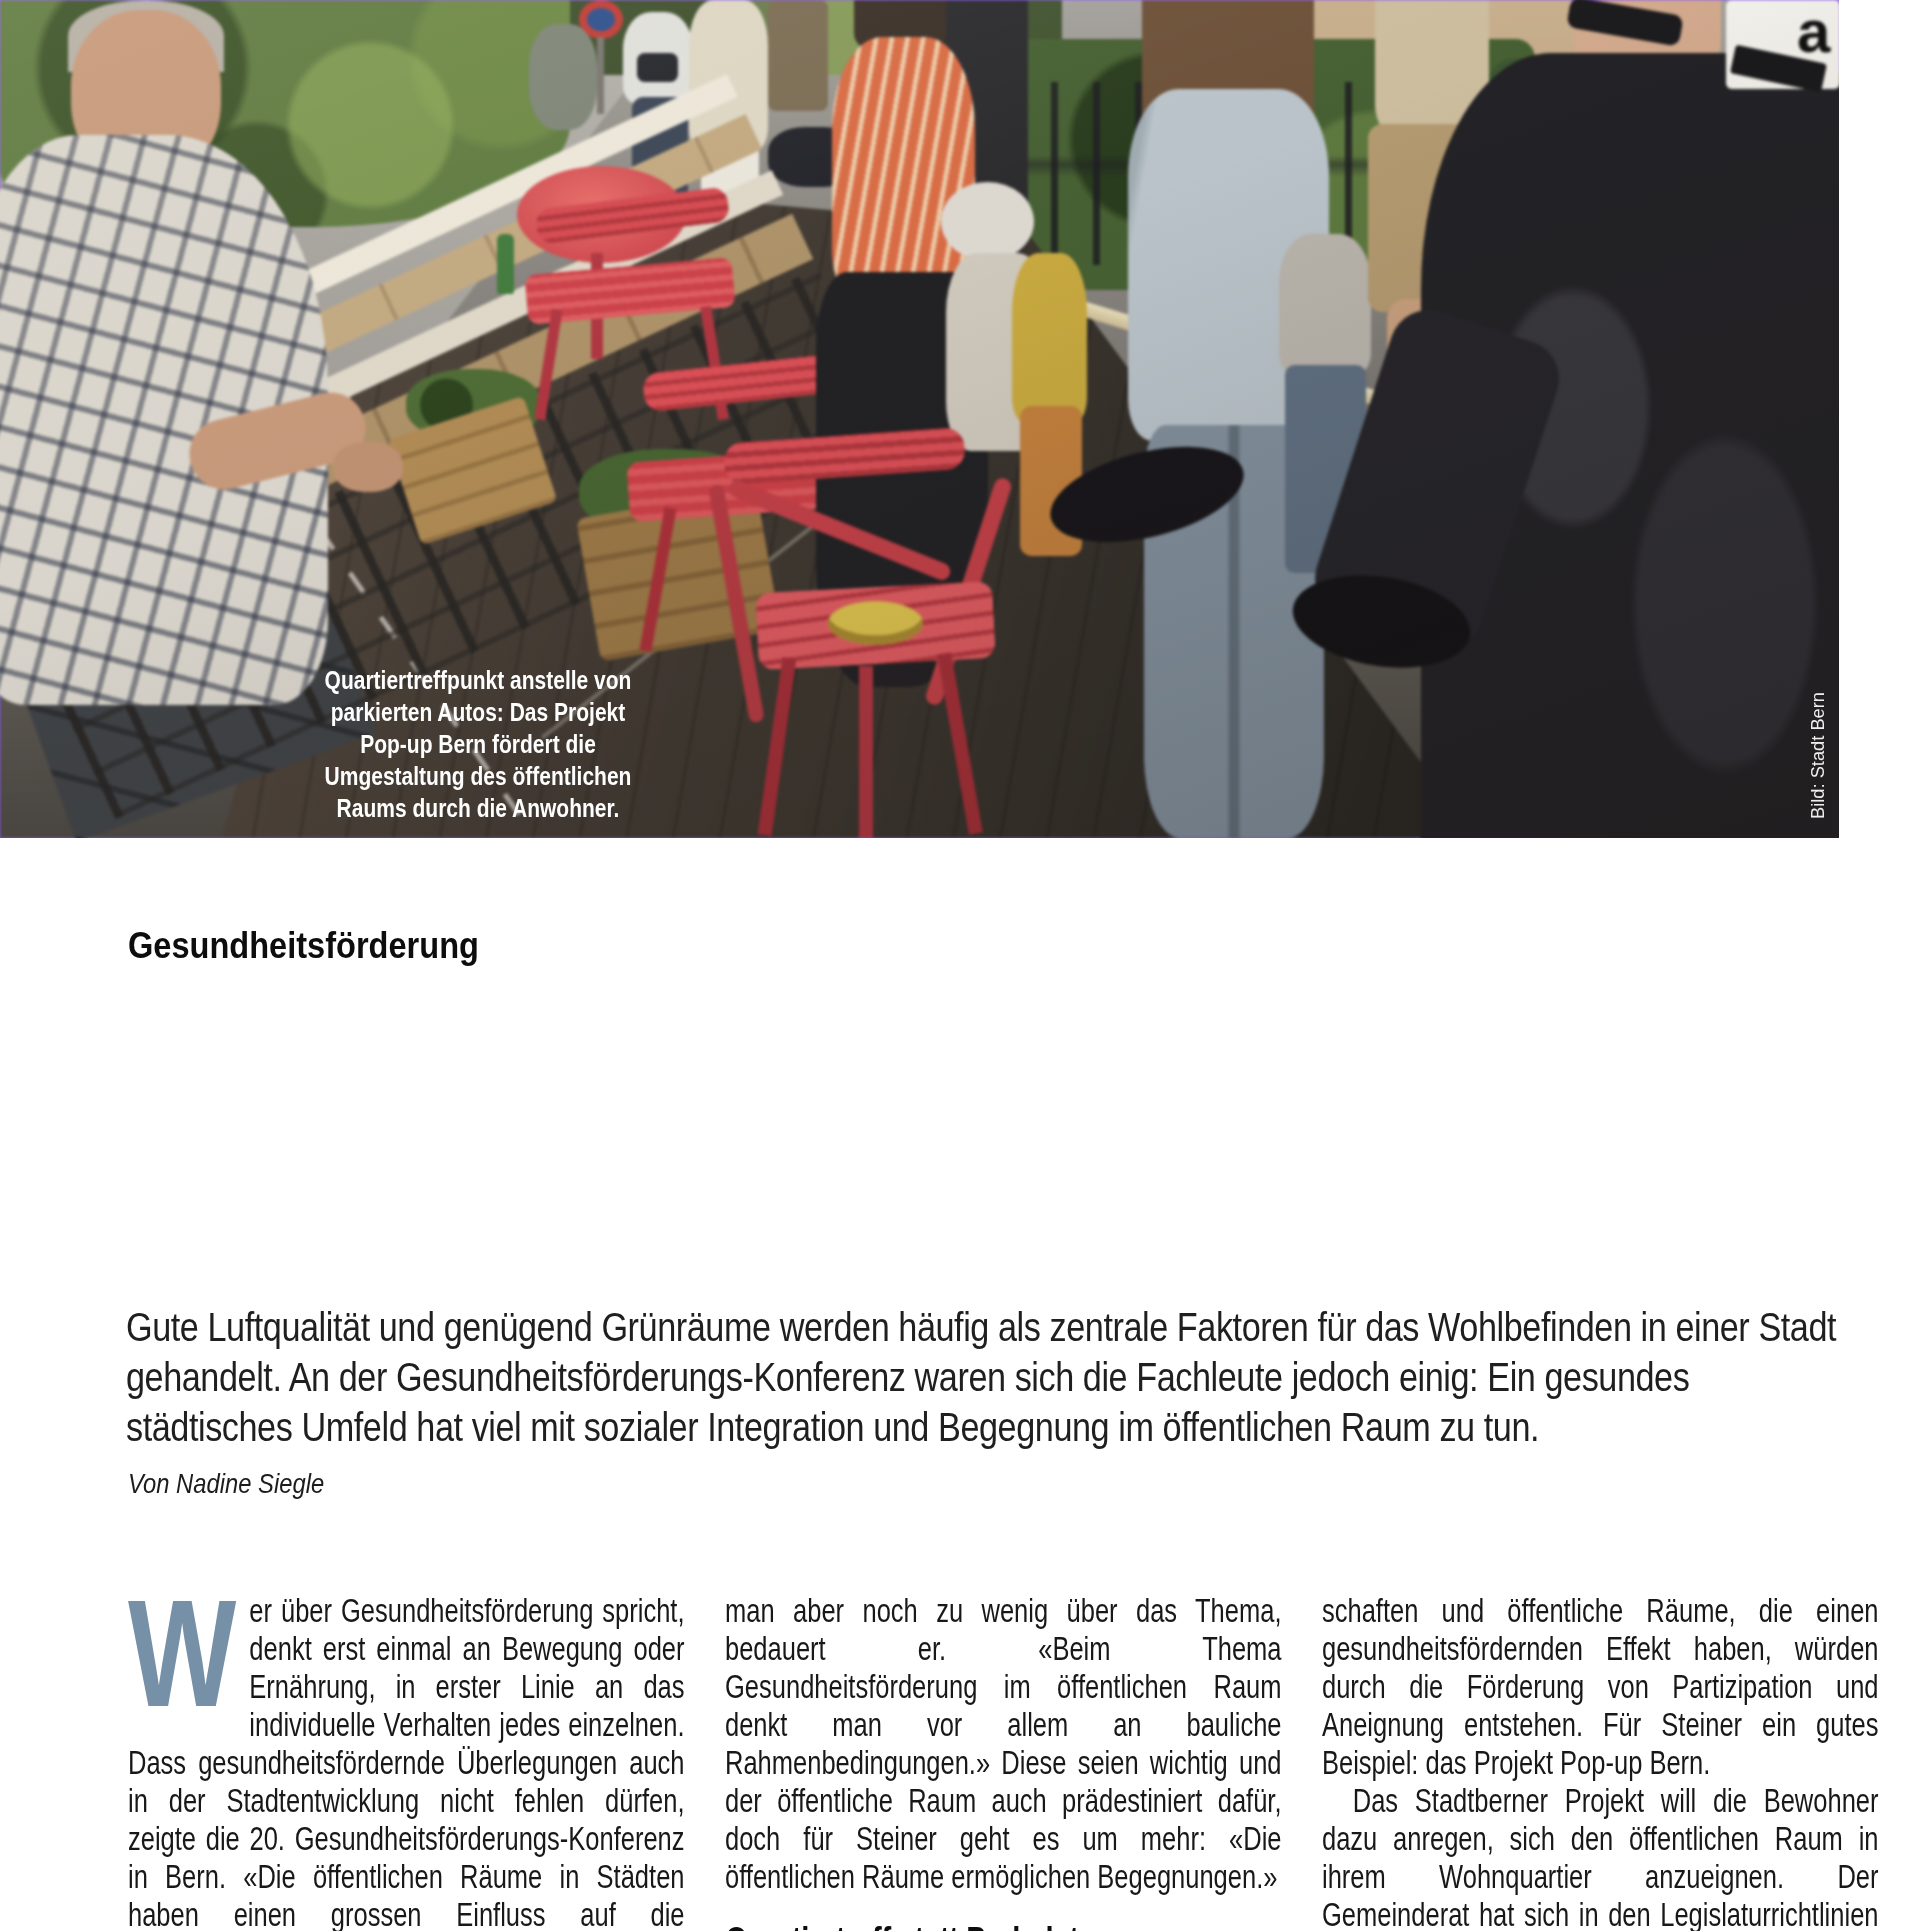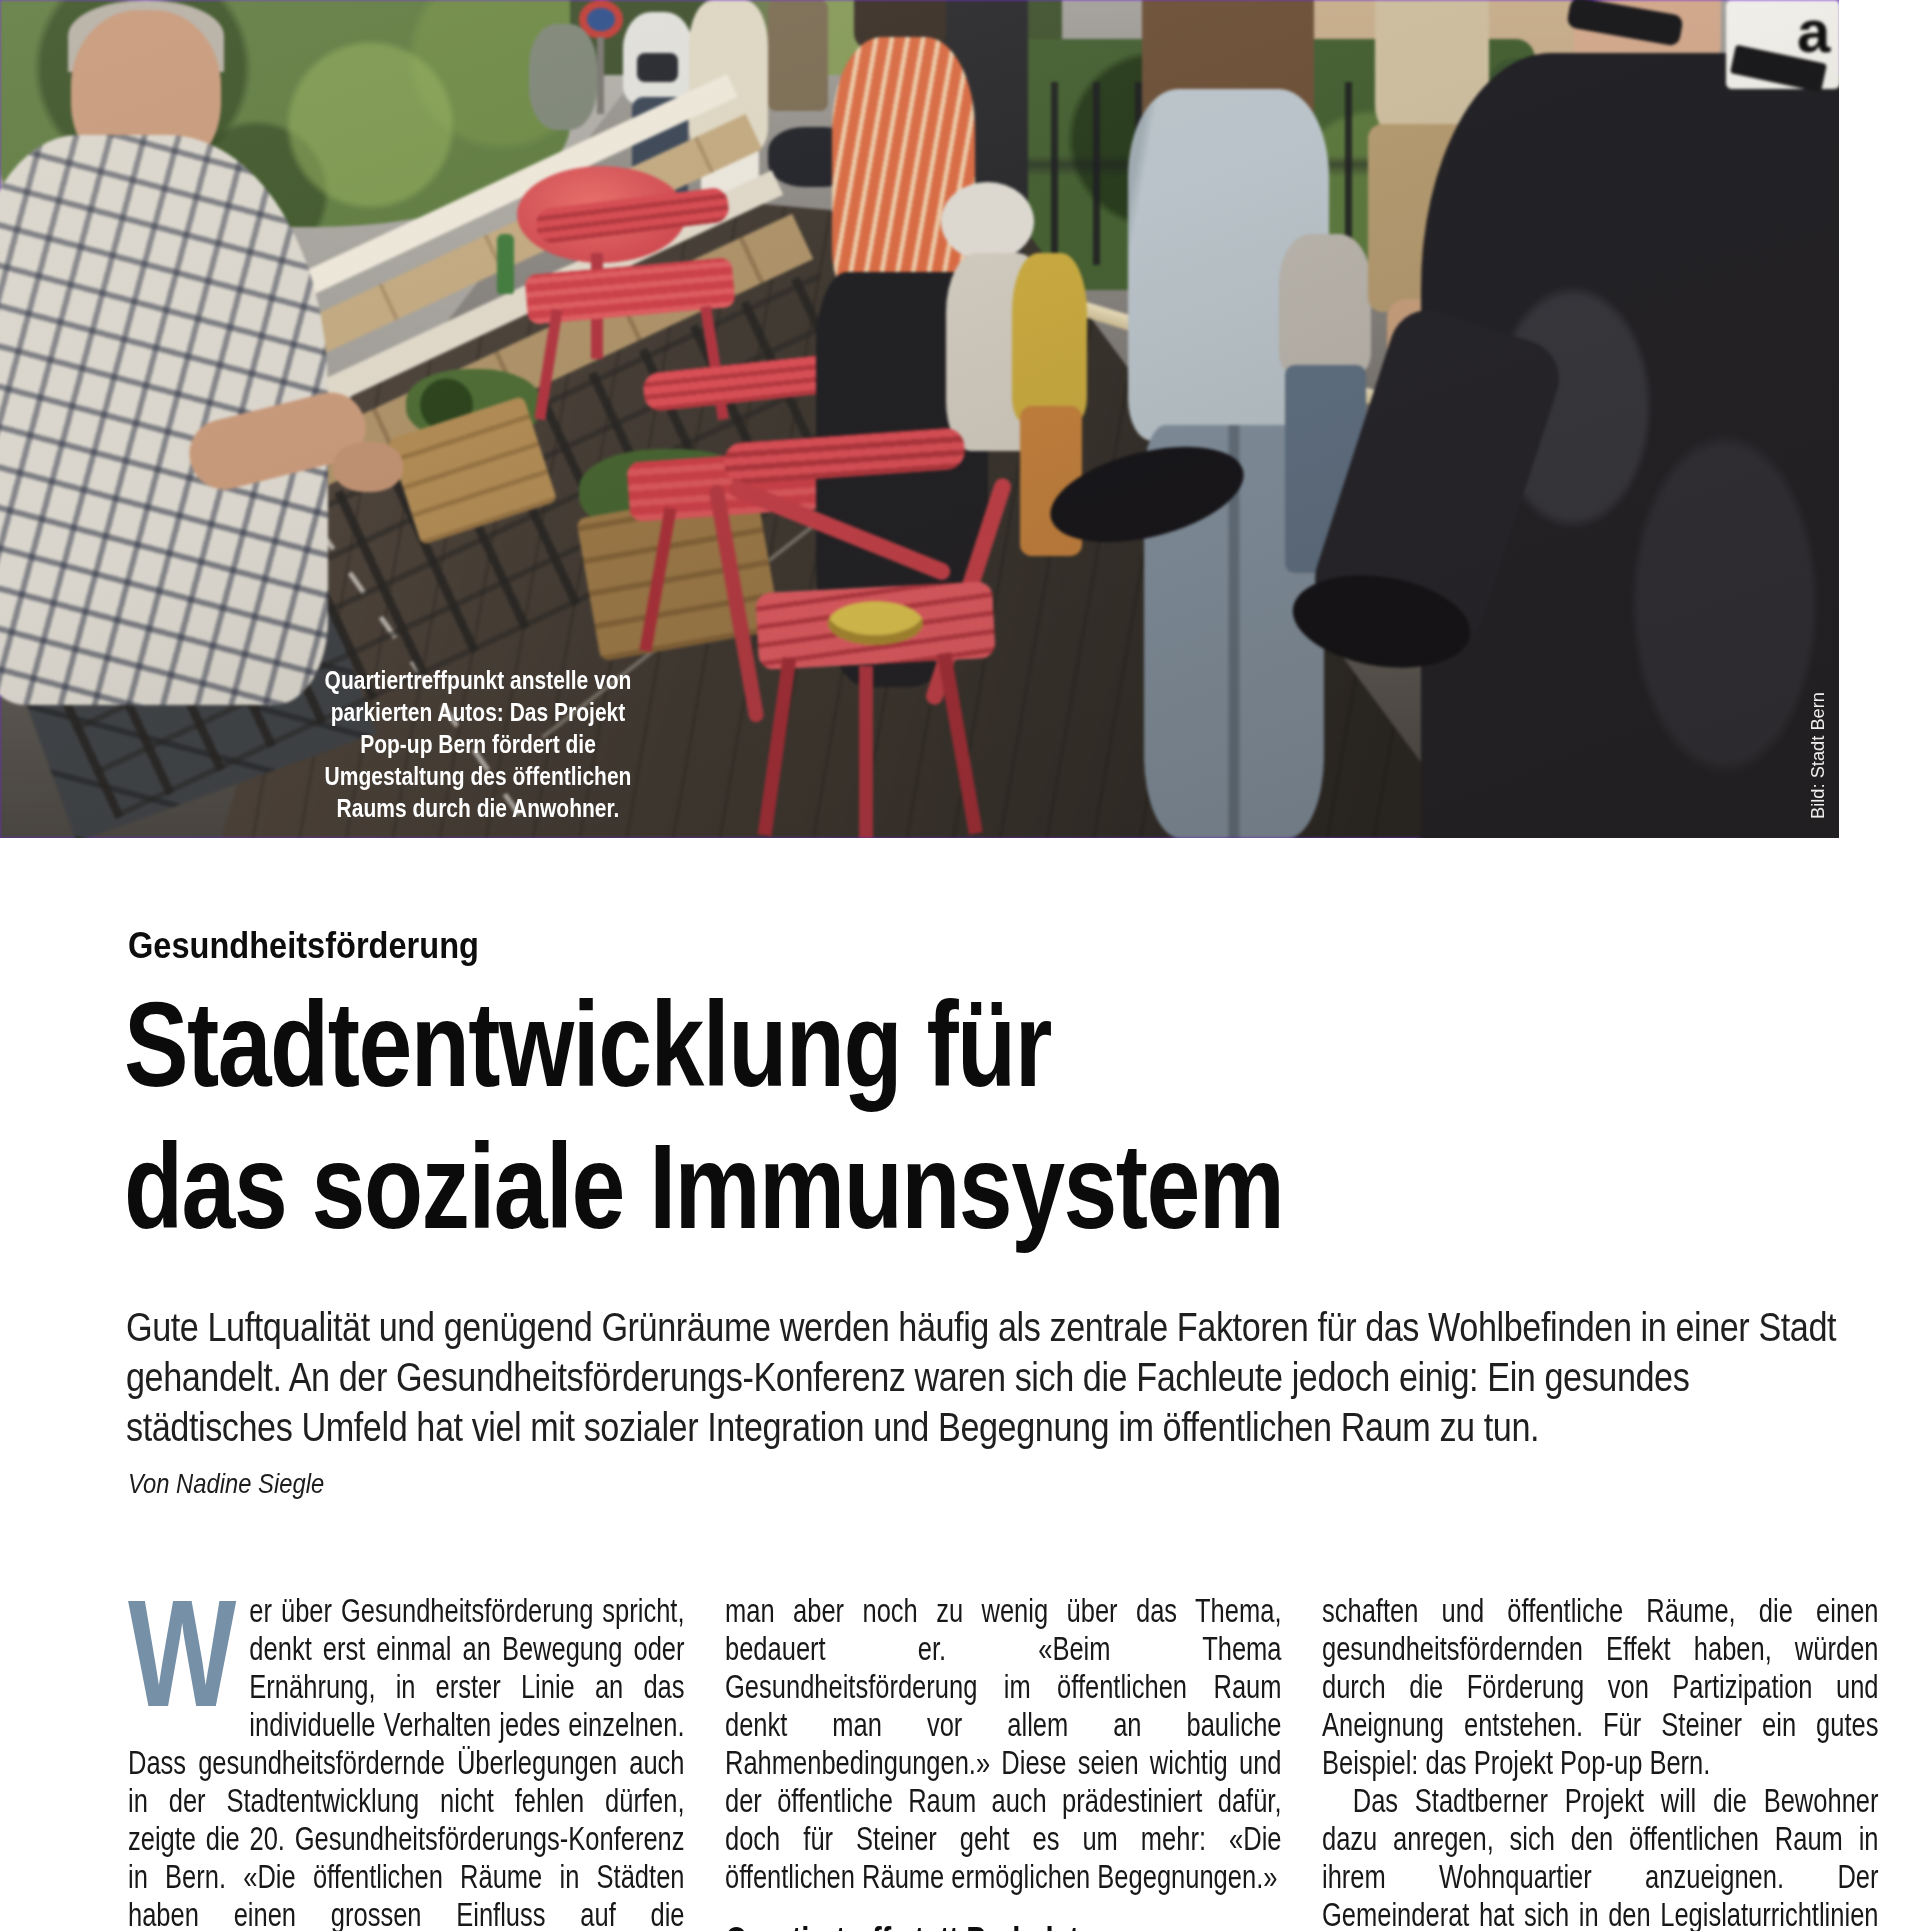--- a/index.html
+++ b/index.html
@@ -1,19 +1,19 @@
 <!DOCTYPE html>
 <html lang="de"><head>
 <meta charset="utf-8">
 <style>
   html,body{margin:0;padding:0;background:#ffffff;}
   .page{position:relative;width:1931px;height:1931px;background:#fff;overflow:hidden;
         font-family:"Liberation Sans","DejaVu Sans",sans-serif;color:#161616;}
   
-  .photo{position:absolute;left:0;top:0;width:1839px;height:838px;overflow:hidden;background:#6d28d9;}
+  .photo{position:absolute;left:0;top:0;width:1839px;height:838px;overflow:hidden;background:#8b5cf6;}
   .art{position:absolute;inset:0;filter:blur(1.7px) saturate(.96);}
   .art > div{position:absolute;}
   .photo-overlay{position:absolute;inset:0;
      background:linear-gradient(160deg,rgba(255,243,224,.10) 0%,rgba(0,0,0,0) 40%,rgba(25,18,12,.22) 100%);}
   .caption{position:absolute;left:256px;top:664px;width:444px;text-align:center;
      color:#fff;font-weight:bold;font-size:25px;line-height:32px;
      transform:scaleX(.84);transform-origin:50% 0;z-index:5;}
   .credit{position:absolute;left:1807px;top:819px;transform:rotate(-90deg);transform-origin:0 0;
      white-space:nowrap;color:#efeeec;font-size:18.3px;z-index:5;}
   .psign-letter{position:absolute;right:9.7px;top:1.9px;font-size:60px;font-weight:bold;color:#111;line-height:1;}
@@ -183,24 +183,20 @@
       <div>parkierten Autos: Das Projekt</div>
       <div>Pop-up Bern fördert die</div>
       <div>Umgestaltung des öffentlichen</div>
       <div>Raums durch die Anwohner.</div>
     </figcaption>
     <div class="credit">Bild: Stadt Bern</div>
   </figure>
 
   <div class="kicker">Gesundheitsförderung</div>
 
-  <h1 class="headline">
-    <div class="hl">Stadtentwicklung für</div>
-    <div class="hl">das soziale Immunsystem</div>
-  </h1>
 
   <p class="lede">Gute Luftqualität und genügend Grünräume werden häufig als zentrale Faktoren für das Wohlbefinden in einer Stadt gehandelt. An der Gesundheitsförderungs-Konferenz waren sich die Fachleute jedoch einig: Ein gesundes städtisches Umfeld hat viel mit sozialer Integration und Begegnung im öffentlichen Raum zu tun.</p>
 
   <p class="byline">Von Nadine Siegle</p>
 
   <div class="cols">
     <div class="col">
       <div class="colInner" lang="de">
         <span class="dropcap">W</span><span>er über Gesundheitsförderung spricht, denkt erst einmal an Bewegung oder Ernährung, in erster Linie an das individuelle Verhalten jedes einzelnen. Dass gesundheitsfördernde Überlegungen auch in der Stadtentwicklung nicht fehlen dürfen, zeigte die 20. Gesundheitsförderungs-Konferenz in Bern. «Die öffentlichen Räume in Städten haben einen grossen Einfluss auf die Gesundheit», fasste Tom</span>
       </div>

